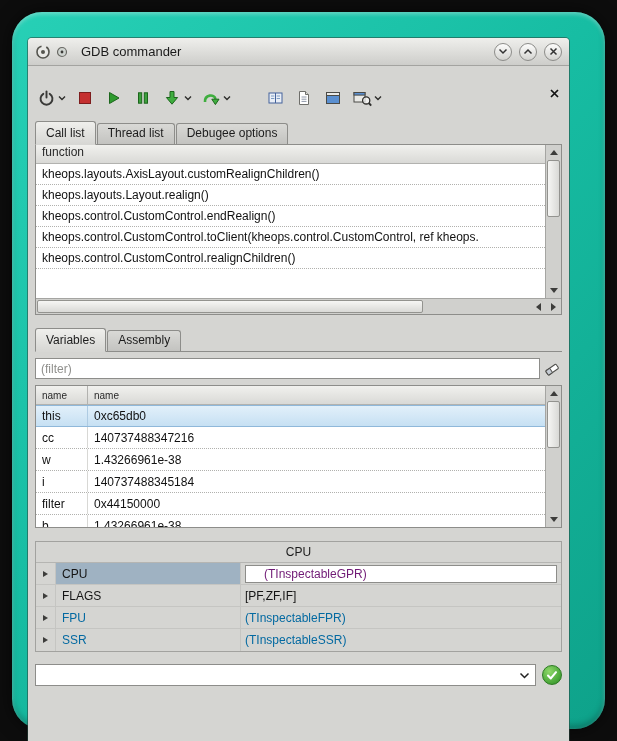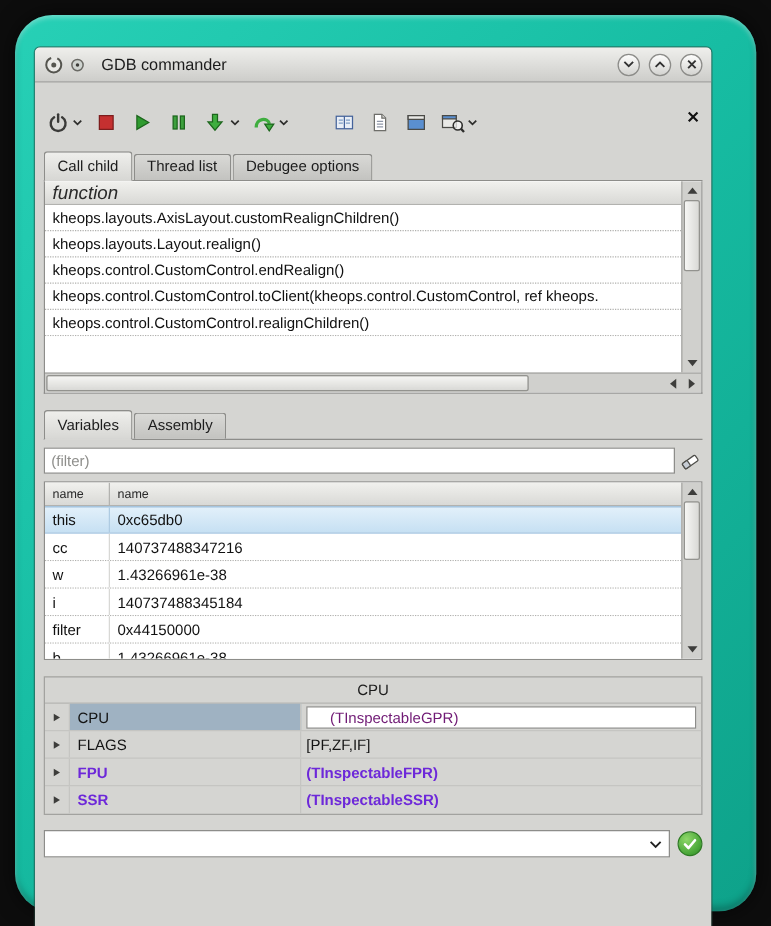--- a/index.html
+++ b/index.html
@@ -67,25 +67,24 @@
 
   
   .panel {
     border:1px solid #8d8d8a; border-top:none; background:#ffffff;
     display:grid; grid-template-columns:1fr 16px; grid-template-rows:1fr 16px;
     overflow:hidden;
   }
   .callstack { height:170px; }
   .cs-main { overflow:hidden; display:flex; flex-direction:column; background:#fff; }
   .list-header {
-    height:19px; flex:0 0 19px; display:flex; align-items:center; padding:0 6px;
-    font-size:15px; color:#2a2a2a;
+    height:19px; flex:0 0 19px; display:flex; padding:0 6px;
+    font-size:12px; color:#2a2a2a;
     background:linear-gradient(#f1f1ee,#d9d9d6);
     border-bottom:1px solid #b2b2af;
-    font-style:italic;
   }
   .cs-row {
     height:21px; flex:0 0 21px; display:flex; align-items:center; padding:0 6px;
     font-size:12px; color:#111; white-space:nowrap; overflow:hidden;
     border-bottom:1px dotted #b1b1ae;
   }
   .cs-fill { flex:1; background:#fff; }
 
   
   .vscroll { grid-column:2; grid-row:1; background:#d0d0cd; border-left:1px solid #a5a5a2; display:flex; flex-direction:column; }
@@ -140,21 +139,21 @@
     font-size:12px; color:#1c1c1c; border-bottom:1px solid #b5b5b2; }
   .cpu-row { display:flex; height:22px; align-items:stretch; border-bottom:1px solid #c5c5c2; }
   .cpu-row:last-child { border-bottom:none; }
   .cpu-exp { width:20px; flex:0 0 20px; display:flex; align-items:center; justify-content:center; border-right:1px solid #c5c5c2; }
   .cpu-name { width:185px; flex:0 0 185px; display:flex; align-items:center; padding:0 6px;
     font-size:12px; color:#141414; border-right:1px solid #c5c5c2; }
   .cpu-name.hl { background:#9fb2c2; }
   .cpu-val { flex:1; display:flex; align-items:center; padding:0 4px; font-size:12px; color:#141414; overflow:hidden; }
   .cpu-edit { width:100%; height:18px; border:1px solid #8d8d8a; background:#fff;
     font:12px "Liberation Sans", sans-serif; padding:0 18px; color:#701a75; outline:none; }
-  .cpu-row.dim .cpu-name, .cpu-row.dim .cpu-val { color:#6d28d9;font-weight:bold; }
+  .cpu-row.dim .cpu-name, .cpu-row.dim .cpu-val { color:#0369a1; }
 
   
   .bottomrow { margin-top:12px; height:22px; display:flex; align-items:center; }
   .combo { flex:1; height:22px; position:relative; }
   .combo-input { width:100%; height:22px; border:1px solid #8d8d8a; background:#fff;
     font:12px "Liberation Sans", sans-serif; padding:0 24px 0 6px; outline:none; }
   .combo-arrow { position:absolute; right:6px; top:0; height:22px; display:flex; align-items:center; }
   .okbtn { width:20px; height:20px; margin-left:6px; border-radius:50%;
     background:radial-gradient(circle at 35% 30%, #8fd86a, #46a436 70%, #347f27);
     border:1px solid #2d7a23; display:flex; align-items:center; justify-content:center; }
@@ -299,21 +298,21 @@
           </span>
           <span class="chev">
             <svg width="8" height="6" viewBox="0 0 8 6">
                 <path d="M1 1.5 L4 4.5 L7 1.5" fill="none" stroke="#2e2e2c" stroke-width="1.4"></path>
               </svg>
           </span>
         </span>
       </div>
 
       <div class="tabs" style="margin-top:9px;">
-        <span class="tab active">Call child</span>
+        <span class="tab active">Call list</span>
         <span class="tab">Thread list</span>
         <span class="tab">Debugee options</span>
       </div>
 
       <div class="panel callstack">
         <div class="cs-main">
           <div class="list-header">
             <span>function</span>
           </div>
           <div class="cs-row">kheops.layouts.AxisLayout.customRealignChildren()</div>

